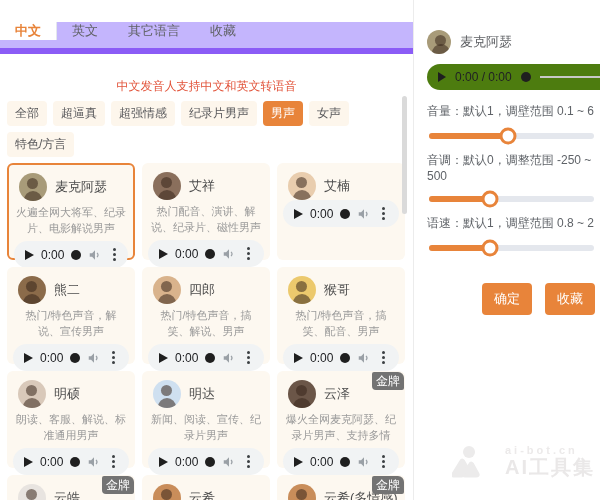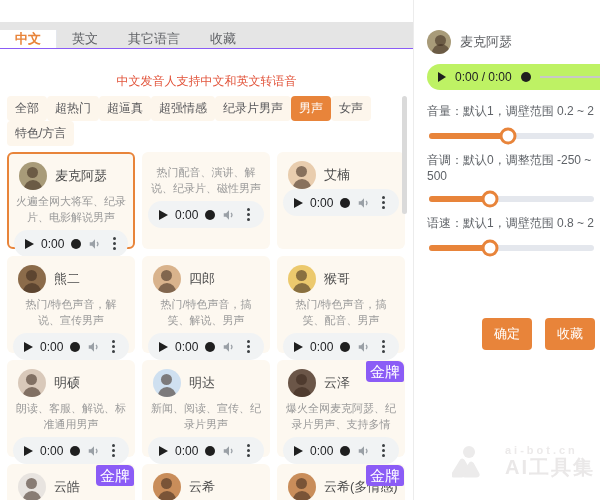--- a/index.html
+++ b/index.html
@@ -4,61 +4,61 @@
 <style>
   html,body{margin:0;padding:0;}
   body{
     width:600px;height:500px;overflow:hidden;background:#fff;
     font-family:"Liberation Sans", sans-serif;
   }
   .app{position:relative;width:600px;height:500px;display:flex;}
 
   
   .left{width:414px;flex:none;box-sizing:border-box;border-right:1px solid #ececec;position:relative;}
-  .tabbar{margin-top:22px;height:26px;background:#e5e5e5;border-bottom:1px solid #8b5cf6;display:flex;align-items:flex-end;}
+  .tabbar{margin-top:22px;height:26px;background:#c4b5fd;border-bottom:6px solid #8b5cf6;display:flex;align-items:flex-start;}
   .tab{padding:0 15px;font-size:13px;color:#606266;display:flex;align-items:center;cursor:pointer;}
   .tab.active{background:#fff;color:#e8843a;border-right:1px solid #e4e7ed;font-weight:bold;}
   .notice{text-align:center;color:#e2543b;font-size:12px;margin:24px 0 6px;}
-  .filters{display:flex;flex-wrap:wrap;padding:0 7px;}
+  .filters{display:flex;flex-wrap:wrap;gap:6px;padding:0 7px;}
   .ftag{background:#fdf6ec;color:#57575a;font-size:12px;padding:4px 8px;border-radius:4px;cursor:pointer;}
   .ftag.active{background:#e8843a;color:#fff;}
   .cards{display:grid;grid-template-columns:repeat(3,128px);gap:7px;padding:6px 7px;overflow:hidden;height:398px;}
   .card{position:relative;background:#fdf8f0;border-radius:6px;padding:8px 5px 9px;box-sizing:border-box;height:97px;border:1px solid transparent;cursor:pointer;}
   .card.selected{border:2px solid #e8843a;}
   .card-head{display:flex;align-items:center;gap:8px;padding-left:5px;}
   .avatar{width:28px;height:28px;border-radius:50%;position:relative;overflow:hidden;flex:none;background:#c9a27c;}
   .avatar::before{content:"";position:absolute;width:11px;height:11px;top:5px;left:8px;border-radius:50%;background:rgba(56,38,28,.55);}
   .avatar::after{content:"";position:absolute;width:18px;height:10px;bottom:0;left:5px;border-radius:9px 9px 0 0;background:rgba(56,38,28,.55);}
   .vname{font-size:13px;color:#4d4d4d;}
-  .badge{position:absolute;top:0;right:0;background:#8b5cf6;color:#fff;font-size:15px;line-height:1;padding:3px 4px;border-radius:2px 6px 2px 4px;}
+  .badge{position:absolute;top:0;right:0;background:#737373;color:#fff;font-size:12px;line-height:1;padding:3px 4px;border-radius:2px 6px 2px 4px;}
   .desc{font-size:11px;color:#9a9a9a;text-align:center;line-height:1.45;margin:4px 2px 4px;height:32px;overflow:hidden;}
   .player{background:#f1f3f4;border-radius:14px;height:27px;display:flex;align-items:center;padding:0 5px 0 11px;gap:7px;}
   .ptri{width:0;height:0;border-left:9px solid #1f1f1f;border-top:5.5px solid transparent;border-bottom:5.5px solid transparent;flex:none;cursor:pointer;}
   .ptime{font-size:12px;color:#202124;white-space:nowrap;}
   .pdot{width:10px;height:10px;border-radius:50%;background:#1f1f1f;flex:none;cursor:pointer;}
   .vol{flex:none;display:flex;cursor:pointer;}
   .kebab{display:flex;flex-direction:column;gap:2px;padding:2px 3px;margin-left:1px;cursor:pointer;}
   .kebab i{width:3px;height:3px;border-radius:50%;background:#3c4043;display:block;}
   .scrollbar{position:absolute;right:6px;top:96px;width:5px;height:118px;background:#dadada;border-radius:3px;cursor:pointer;}
 
   
   .right{flex:1;position:relative;padding:30px 0 0 13px;box-sizing:border-box;}
   .sel-row{display:flex;align-items:center;gap:9px;}
   .sel-row .avatar{width:24px;height:24px;}
   .sel-name{font-size:13px;color:#606266;}
-  .player-lg{margin-top:10px;background:#bef264;height:26px;border-radius:13px 0 0 13px;display:flex;align-items:center;gap:9px;padding-left:11px;}
+  .player-lg{margin-top:10px;background:#4d7c0f;height:26px;border-radius:13px 0 0 13px;display:flex;align-items:center;gap:9px;padding-left:11px;}
   .player-lg .ptri{border-left-width:8px;}
   .ptrack{flex:1;height:2px;background:#c8c8c8;}
   .slider-group{margin-top:13px;}
   .slabel{font-size:12px;color:#5f6368;}
   .slider{position:relative;height:6px;background:#e4e7ed;border-radius:3px;margin:13px 6px 4px 2px;cursor:pointer;}
   .sfill{position:absolute;left:0;top:0;bottom:0;background:#e8843a;border-radius:3px;}
   .sthumb{position:absolute;top:50%;transform:translate(-50%,-50%);width:17px;height:17px;background:#fff;border:3px solid #e8843a;border-radius:50%;box-sizing:border-box;}
   .actions{display:flex;justify-content:flex-end;gap:13px;margin-top:32px;padding-right:5px;}
-  .btn{background:#e8843a;color:#fff;border:none;font-size:13px;padding:7px 12px;border-radius:4px;cursor:pointer;font-family:inherit;margin-top:35px;}
+  .btn{background:#e8843a;color:#fff;border:none;font-size:13px;padding:7px 12px;border-radius:4px;cursor:pointer;font-family:inherit;}
 
   
   .watermark{position:absolute;right:5px;bottom:22px;display:flex;align-items:flex-end;gap:7px;pointer-events:none;}
   .wm-text{display:flex;flex-direction:column;line-height:1.1;}
   .wm-site{font-size:11px;font-weight:bold;letter-spacing:3px;color:#eceaea;}
   .wm-name{font-size:20px;font-weight:bold;color:#eae8e8;letter-spacing:2px;}
 </style>
 </head>
 <body>
 
@@ -75,21 +75,20 @@
         <div class="tab">
           <span>其它语言</span>
         </div>
         <div class="tab">
           <span>收藏</span>
         </div>
       </div>
     <div class="notice">中文发音人支持中文和英文转语音</div>
     <div class="filters" id="filters">
         <span class="ftag">全部</span>
-        <span class="ftag">超热门</span>
         <span class="ftag">超逼真</span>
         <span class="ftag">超强情感</span>
         <span class="ftag">纪录片男声</span>
         <span class="ftag active">男声</span>
         <span class="ftag">女声</span>
         <span class="ftag">特色/方言</span>
       </div>
     <div class="cards" id="cards">
         <div class="card selected">
 
@@ -110,20 +109,24 @@
       </span>
       <span class="kebab">
               <i></i>
               <i></i>
               <i></i>
             </span>
     </div>
   </div>
         <div class="card">
 
+    <div class="card-head">
+      <div class="avatar" style="background: rgb(138, 111, 92);"></div>
+      <span class="vname">艾祥</span>
+    </div>
     <div class="desc">热门配音、演讲、解说、纪录片、磁性男声</div>
     <div class="player">
       <span class="ptri"></span>
       <span class="ptime">0:00</span>
       <span class="pdot"></span>
       <span class="vol">
         <svg width="14" height="14" viewBox="0 0 24 24">
                 <path fill="#9aa0a6" d="M3 9v6h4l5 5V4L7 9H3z"></path>
                 <path fill="none" stroke="#9aa0a6" stroke-width="2" d="M15.5 8.5a5 5 0 0 1 0 7"></path>
               </svg>
@@ -339,21 +342,21 @@
       <span class="sel-name">麦克阿瑟</span>
     </div>
     <div class="player-lg">
       <span class="ptri"></span>
       <span class="ptime">0:00 / 0:00</span>
       <span class="pdot"></span>
       <span class="ptrack"></span>
     </div>
     <div id="sliders">
         <div class="slider-group">
-    <div class="slabel">音量：默认1，调壁范围 0.2 ~ 2</div>
+    <div class="slabel">音量：默认1，调壁范围 0.1 ~ 6</div>
     <div class="slider">
       <span class="sfill" style="width: 48%;"></span>
       <span class="sthumb" style="left: 48%;"></span>
     </div>
   </div>
         <div class="slider-group">
     <div class="slabel">音调：默认0，调整范围 -250 ~ 500</div>
     <div class="slider">
       <span class="sfill" style="width: 37%;"></span>
       <span class="sthumb" style="left: 37%;"></span>

